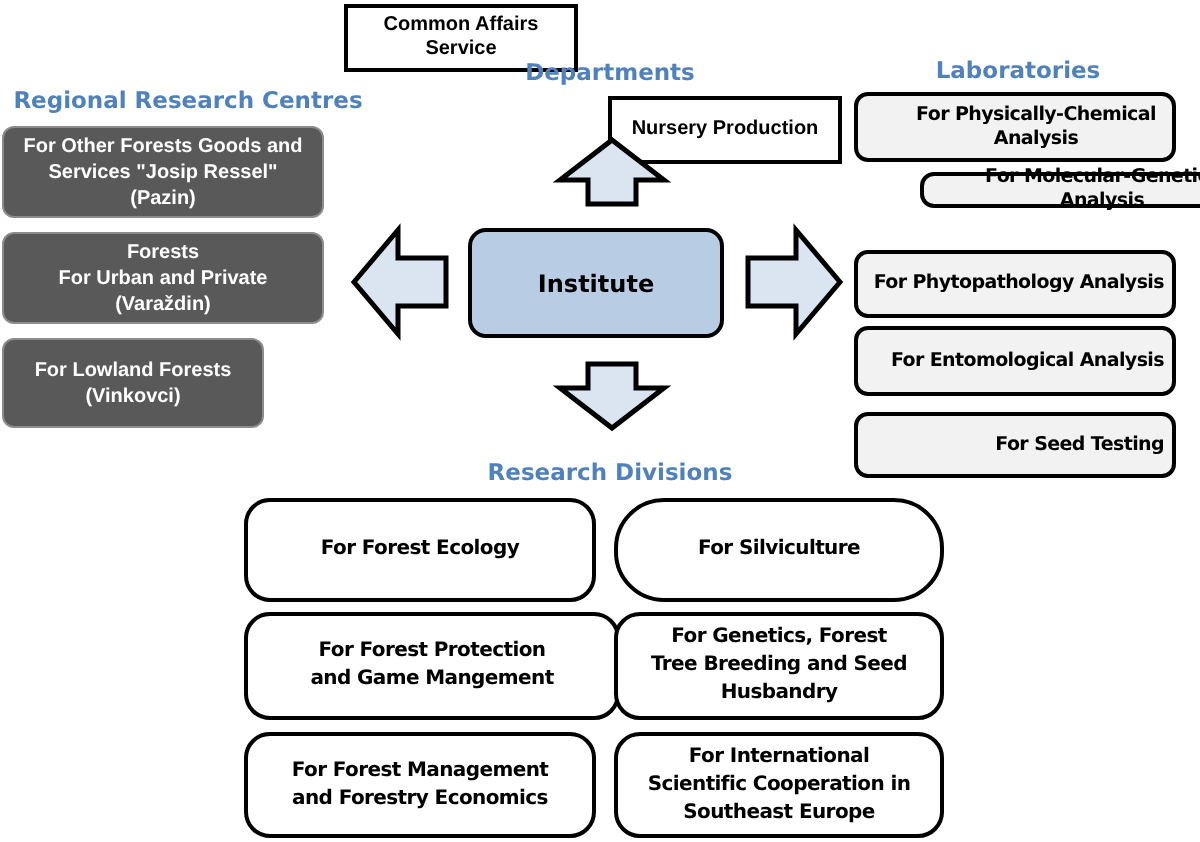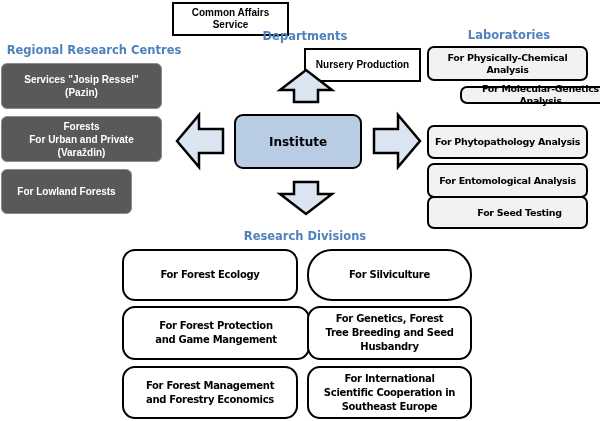--- a/index.html
+++ b/index.html
@@ -3,21 +3,21 @@
 <meta charset="utf-8">
 <style>
   html, body { margin:0; padding:0; background:#ffffff; }
   body { width:600px; height:421px; position:relative; overflow:hidden; font-family:"Liberation Sans", sans-serif; }
   .abs { position:absolute; box-sizing:border-box; }
   .dept { border:2px solid #000; background:#fff; display:flex; align-items:center; justify-content:center; text-align:center;
           font-family:"Liberation Sans", sans-serif; font-weight:bold; font-size:10px; line-height:12px; color:#000; }
   .heading { font-family:"DejaVu Sans", sans-serif; font-weight:bold; color:#4f81bd; font-size:11.5px; text-align:center; white-space:nowrap; }
   .regional { background:#595959; border:1px solid #8c8c8c; border-radius:6px; color:#fff; display:flex; align-items:center; justify-content:center;
               text-align:center; font-family:"Liberation Sans", sans-serif; font-weight:bold; font-size:10px; line-height:13px; padding:0 4px; }
-  .lab { background:#f2f2f2; border:2px solid #000; border-radius:7px; display:flex; align-items:center; justify-content:center; text-align:center;
+  .lab { background:#f2f2f2; border:2px solid #000; border-radius:7px; display:flex; align-items:center; justify-content:flex-end; text-align:center;
          font-family:"DejaVu Sans", sans-serif; font-weight:bold; font-size:9.5px; line-height:12px; color:#000; padding:0 4px; letter-spacing:-0.3px; }
   .div { background:#fff; border:2px solid #000; border-radius:13px; display:flex; align-items:center; justify-content:center; text-align:center;
          font-family:"DejaVu Sans", sans-serif; font-weight:bold; font-size:10px; line-height:14px; color:#000; padding:0 8px; letter-spacing:-0.3px; }
   .institute { background:#b8cce4; border:2.5px solid #000; border-radius:9px; display:flex; align-items:center; justify-content:center;
                font-family:"DejaVu Sans", sans-serif; font-weight:bold; font-size:12px; color:#000; }
   svg.arrow { position:absolute; overflow:visible; }
   svg.arrow polygon { fill:#dbe5f1; stroke:#000; stroke-width:2.5; stroke-linejoin:miter; }
 </style>
 </head>
 <body>
@@ -30,34 +30,36 @@
 </div>
 <div class="abs heading" style="left:250px;top:29px;width:110px;">Departments</div>
 
 <svg class="arrow" style="left:278px;top:68px;" width="56" height="36">
   <polygon points="28,2 54,22 40,22 40,34 16,34 16,22 2,22"></polygon>
 </svg>
 
 <div class="abs heading" style="left:0px;top:43px;width:188px;">Regional Research Centres</div>
 <div class="abs regional" style="left:1px;top:63px;width:161px;height:46px;">
   <div>
+    <div>For Other Forests Goods and</div>
     <div>Services "Josip Ressel"</div>
     <div>(Pazin)</div>
   </div>
 </div>
 <div class="abs regional" style="left:1px;top:116px;width:161px;height:46px;">
   <div>
     <div>Forests</div>
     <div>For Urban and Private</div>
     <div>(Varaždin)</div>
   </div>
 </div>
 <div class="abs regional" style="left:1px;top:169px;width:131px;height:45px;">
   <div>
     <div>For Lowland Forests</div>
+    <div>(Vinkovci)</div>
   </div>
 </div>
 
 <svg class="arrow" style="left:175px;top:113px;" width="50" height="56">
   <polygon points="2,28 24,2 24,16 48,16 48,40 24,40 24,54"></polygon>
 </svg>
 
 <div class="abs institute" style="left:234px;top:114px;width:128px;height:55px;">
   <span>Institute</span>
 </div>
@@ -76,21 +78,21 @@
 </div>
 <div class="abs lab" style="left:427px;top:86px;width:161px;height:18px;margin-left:33px;">
   <span style="width:128px;">For Molecular-Genetics Analysis</span>
 </div>
 <div class="abs lab" style="left:427px;top:125px;width:161px;height:34px;">
   <span>For Phytopathology Analysis</span>
 </div>
 <div class="abs lab" style="left:427px;top:163px;width:161px;height:35px;">
   <span>For Entomological Analysis</span>
 </div>
-<div class="abs lab" style="left:427px;top:196px;width:161px;height:33px;padding-left:28px;">
+<div class="abs lab" style="left:427px;top:206px;width:161px;height:33px;padding-left:28px;">
   <span>For Seed Testing</span>
 </div>
 
 <div class="abs heading" style="left:230px;top:229px;width:150px;">Research Divisions</div>
 
 <div class="abs div" style="left:122px;top:249px;width:176px;height:52px;">
   <span>For Forest Ecology</span>
 </div>
 <div class="abs div" style="left:307px;top:249px;width:165px;height:52px;border-radius:25px;">
   <span>For Silviculture</span>

